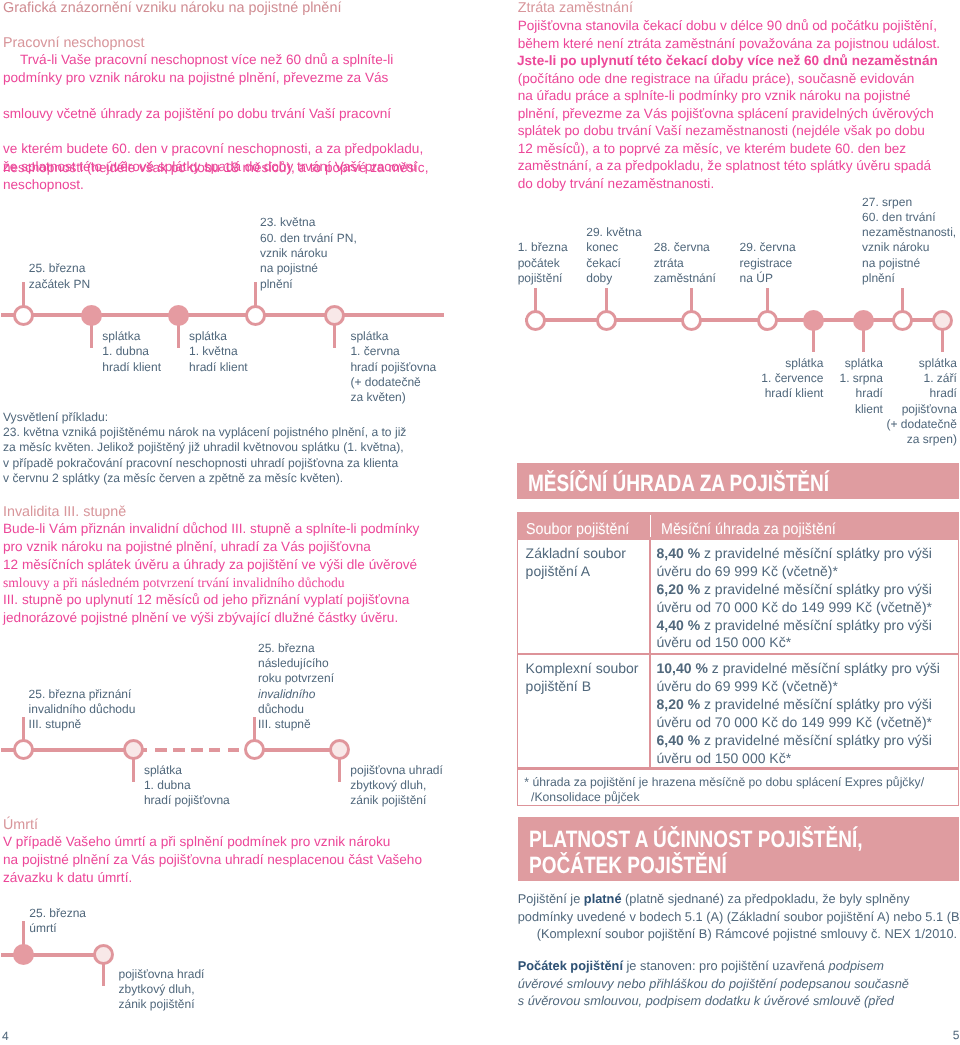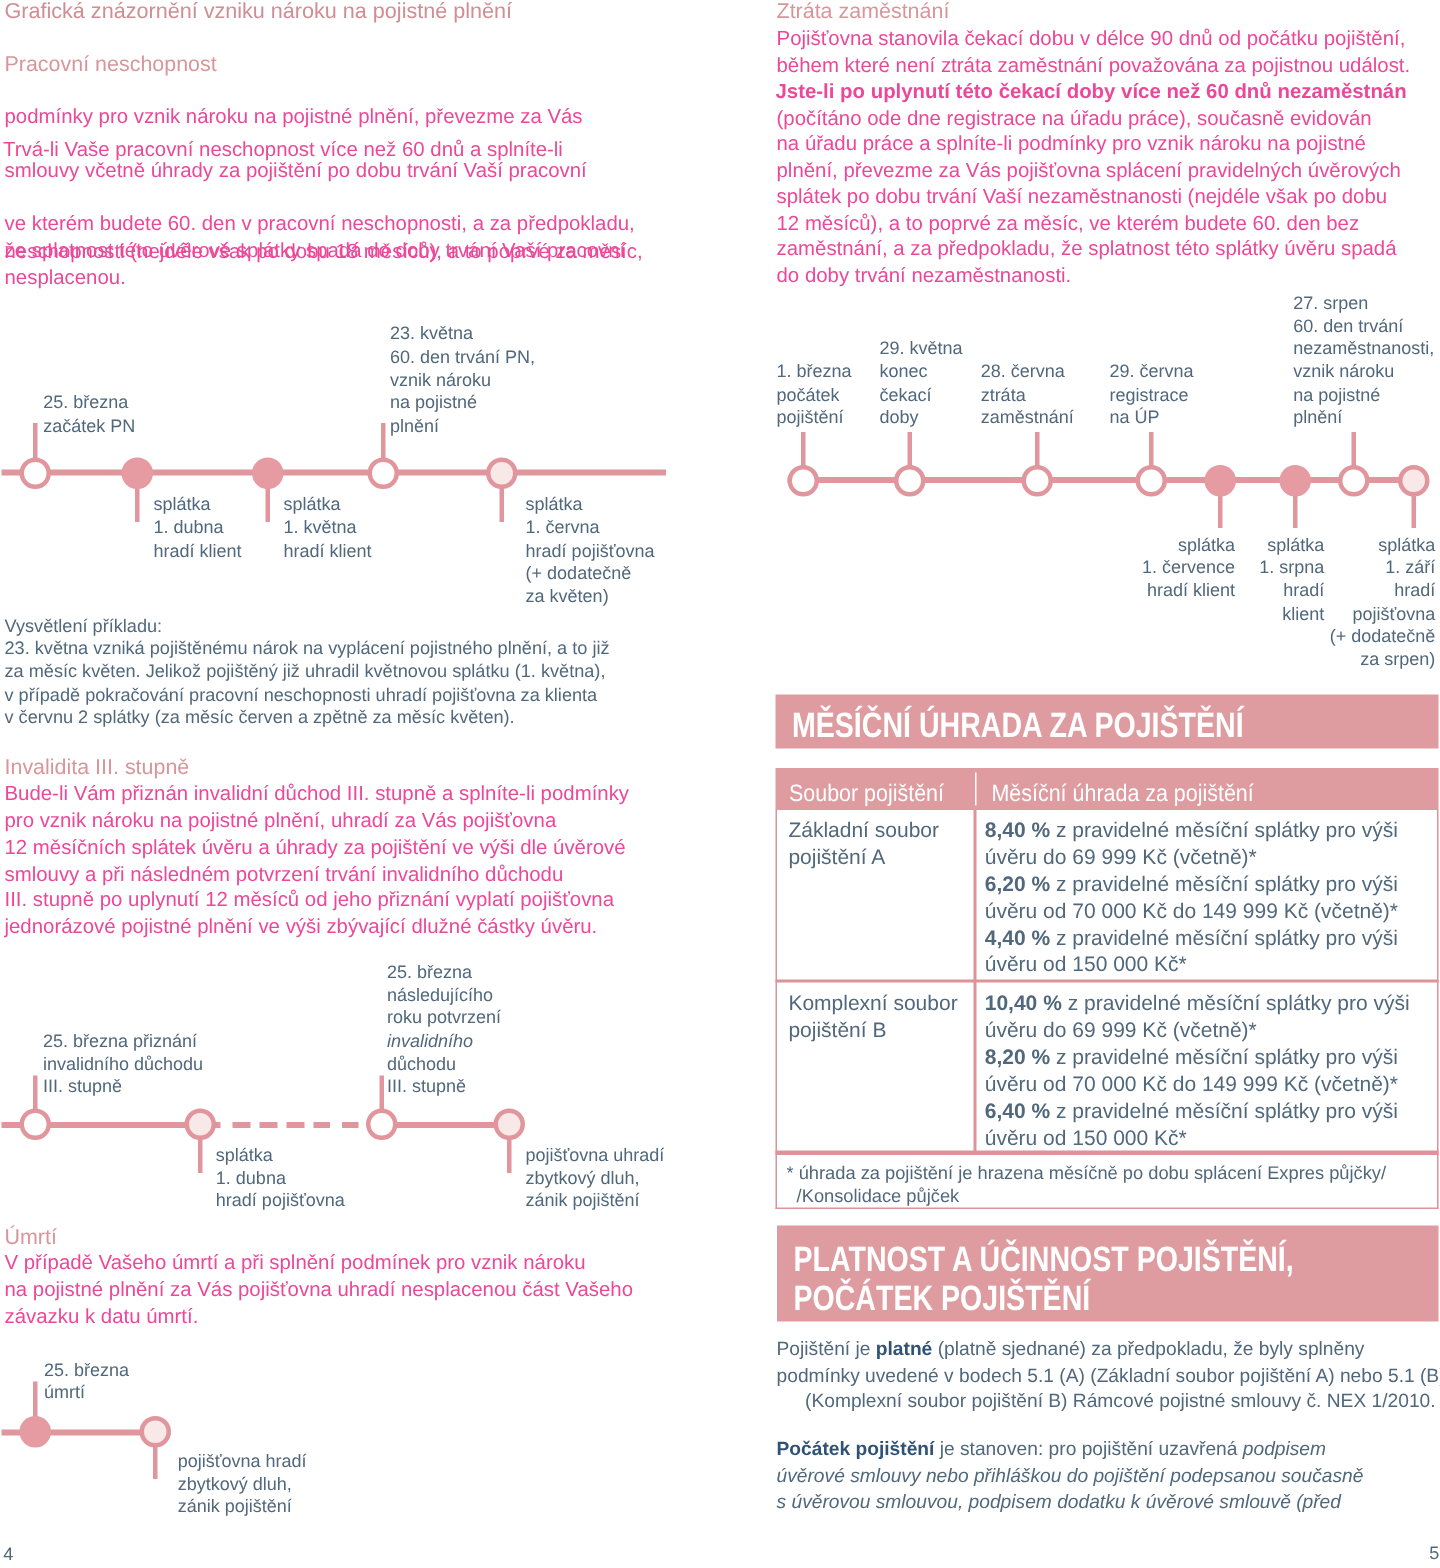--- a/index.html
+++ b/index.html
@@ -23,27 +23,27 @@
   .bandtxt{font-size:23.5px;font-weight:bold;color:#ffffff;white-space:pre;line-height:1;transform:scaleX(0.81);transform-origin:left top;}
   .rich{color:#51687c;white-space:pre;line-height:1;}
   .pagenum{font-size:12px;color:#51687c;line-height:1;position:absolute;}
 </style>
 </head>
 <body>
 
 <div class="abs" id="left-page" style="left:0;top:0;width:480px;height:1045px;">
 <div class="abs pgtitle" style="left:3px;top:1px;">Grafická znázornění vzniku nároku na pojistné plnění</div>
 <div class="abs h2" style="left:3px;top:36.2px;">Pracovní neschopnost</div>
-<div class="abs body" style="left:2px;top:53.4px;margin-top:40px;">Trvá-li Vaše pracovní neschopnost více než 60 dnů a splníte-li</div>
+<div class="abs body" style="left:20px;top:53.4px;">Trvá-li Vaše pracovní neschopnost více než 60 dnů a splníte-li</div>
 <div class="abs body" style="left:3px;top:71.2px;">podmínky pro vznik nároku na pojistné plnění, převezme za Vás</div>
 <div class="abs body" style="left:3px;top:106.8px;">smlouvy včetně úhrady za pojištění po dobu trvání Vaší pracovní</div>
 <div class="abs body" style="left:3px;top:137px;margin-top:24px;">neschopnosti (nejdéle však po dobu 18 měsíců), a to poprvé za měsíc,</div>
 <div class="abs body" style="left:3px;top:142.4px;">ve kterém budete 60. den v pracovní neschopnosti, a za předpokladu,</div>
 <div class="abs body" style="left:3px;top:160.2px;">že splatnost této úvěrové splátky spadá do doby trvání Vaší pracovní</div>
-<div class="abs body" style="left:3px;top:178px;">nesplacenou.</div>
+<div class="abs body" style="left:3px;top:178px;">neschopnost.</div>
 <div class="abs" style="left:0;top:0;width:480px;height:1045px;">
 <div class="tl-line" style="left:1.3px;top:313px;width:442.7px;"></div>
 <div class="tl-stem" style="left:22.1px;top:282px;height:24.5px;"></div>
 <div class="node n-ring" style="left:13.1px;top:304.5px;width:21px;height:21px;"></div>
 <div class="abs lbl" style="left:28.75px;top:262.3px;">25. března</div>
 <div class="abs lbl" style="left:28.75px;top:277.6px;">začátek PN</div>
 <div class="tl-stem" style="left:90.1px;top:323.5px;height:24px;"></div>
 <div class="node n-filled" style="left:81.1px;top:304.5px;width:21px;height:21px;"></div>
 <div class="abs lbl" style="left:102.3px;top:330px;">splátka</div>
 <div class="abs lbl" style="left:102.3px;top:345.3px;">1. dubna</div>
@@ -70,21 +70,21 @@
 </div>
 <div class="abs small" style="left:3px;top:410.9px;">Vysvětlení příkladu:</div>
 <div class="abs small" style="left:3px;top:426.1px;">23. května vzniká pojištěnému nárok na vyplácení pojistného plnění, a to již</div>
 <div class="abs small" style="left:3px;top:441.4px;">za měsíc květen. Jelikož pojištěný již uhradil květnovou splátku (1. května),</div>
 <div class="abs small" style="left:3px;top:456.7px;">v případě pokračování pracovní neschopnosti uhradí pojišťovna za klienta</div>
 <div class="abs small" style="left:3px;top:472px;">v červnu 2 splátky (za měsíc červen a zpětně za měsíc květen).</div>
 <div class="abs h2" style="left:3px;top:504.5px;">Invalidita III. stupně</div>
 <div class="abs body" style="left:3px;top:522.1px;">Bude-li Vám přiznán invalidní důchod III. stupně a splníte-li podmínky</div>
 <div class="abs body" style="left:3px;top:539.9px;">pro vznik nároku na pojistné plnění, uhradí za Vás pojišťovna</div>
 <div class="abs body" style="left:3px;top:557.7px;">12 měsíčních splátek úvěru a úhrady za pojištění ve výši dle úvěrové</div>
-<div class="abs body" style="left:3px;top:575.5px;">smlouvy a při následném potvrzení trvání invalidního důchodu</div>
+<div class="abs body" style="left:3px;top:575.5px;font-family:Liberation Serif, serif;">smlouvy a při následném potvrzení trvání invalidního důchodu</div>
 <div class="abs body" style="left:3px;top:593.3px;">III. stupně po uplynutí 12 měsíců od jeho přiznání vyplatí pojišťovna</div>
 <div class="abs body" style="left:3px;top:611.1px;">jednorázové pojistné plnění ve výši zbývající dlužné částky úvěru.</div>
 <div class="abs" style="left:0;top:0;width:480px;height:1045px;">
 <div class="tl-line" style="left:1px;top:747.7px;width:339px;"></div>
 <div class="abs" style="left:147px;top:746.7px;width:8.1px;height:6px;background:#ffffff;"></div>
 <div class="abs" style="left:166.5px;top:746.7px;width:6.5px;height:6px;background:#ffffff;"></div>
 <div class="abs" style="left:185.1px;top:746.7px;width:6.2px;height:6px;background:#ffffff;"></div>
 <div class="abs" style="left:202.9px;top:746.7px;width:6.6px;height:6px;background:#ffffff;"></div>
 <div class="abs" style="left:220.4px;top:746.7px;width:7.6px;height:6px;background:#ffffff;"></div>
 <div class="abs" style="left:239px;top:746.7px;width:6px;height:6px;background:#ffffff;"></div>

